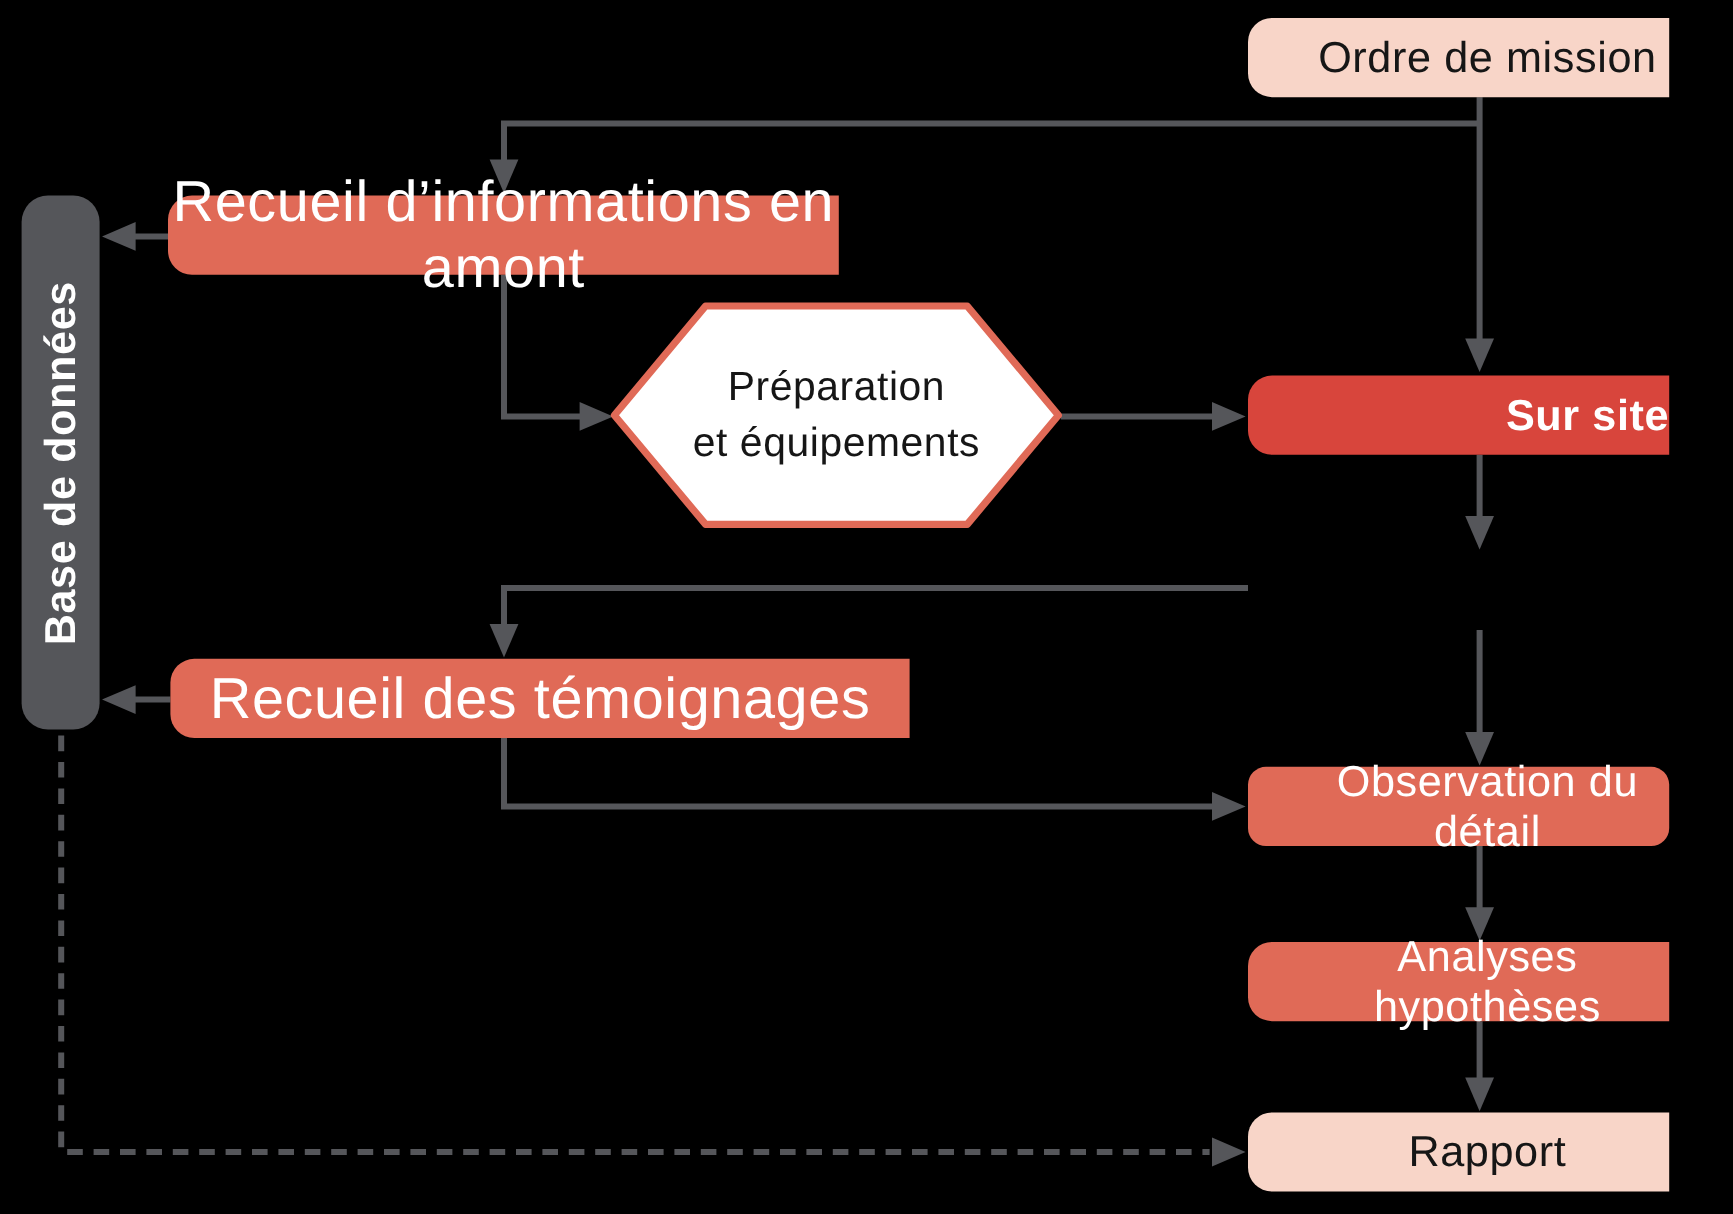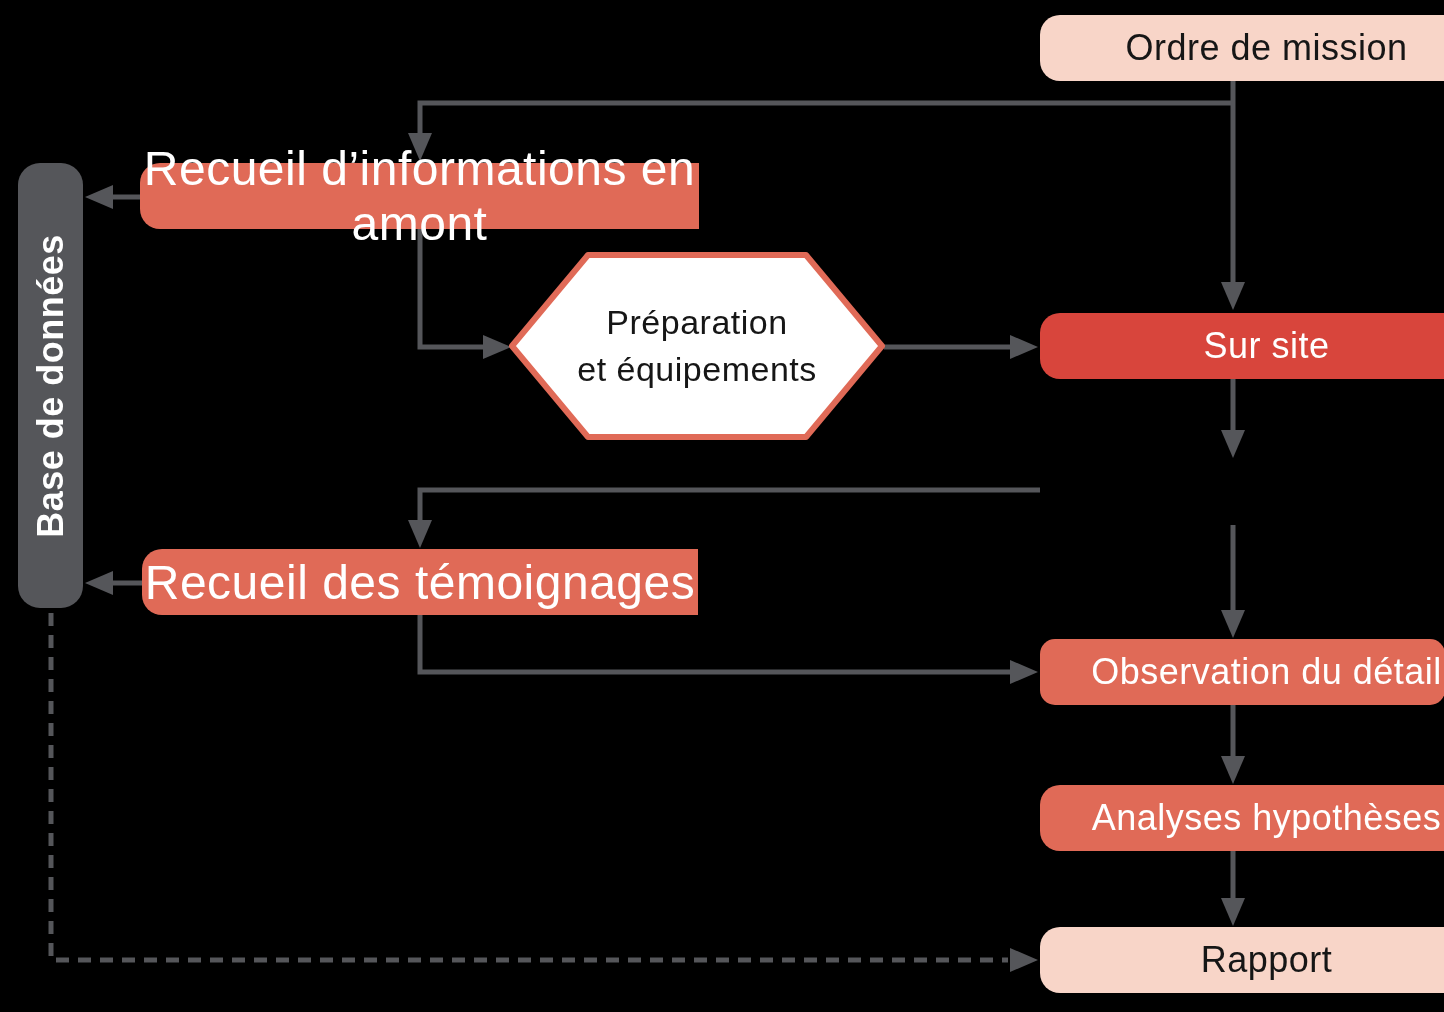--- a/index.html
+++ b/index.html
@@ -19,36 +19,36 @@
   .wire.dashed { stroke-dasharray: 13 9; }
   .head  { fill: var(--gray, #55565a); stroke: none; }
   .hexshape { fill: #ffffff; stroke: var(--salmon, #e06a57); stroke-width: 6; stroke-linejoin: round; }
 
   .node {
     position: absolute;
     display: flex; align-items: center; justify-content: center;
     text-align: center; letter-spacing: 0.5px;
     box-sizing: border-box;
   }
-  .rbox { left: 1040px; width: 405px; height: 66px; border-radius: 20px 0 0 20px; font-size: 36px; padding-left: 48px; }
+  .rbox { left: 1040px; width: 351px; height: 66px; border-radius: 20px 0 0 20px; font-size: 36px; padding-left: 48px; }
   .lbox { height: 66px; border-radius: 20px 0 0 20px; font-size: 48px; }
 
   .pink   { background: var(--pink, #f8d5c8);  color: var(--text_dark, #161616); }
   .salmon { background: var(--salmon, #e06a57); color: var(--text_light, #ffffff); }
-  .red    { background: var(--red, #d8453c);    color: var(--text_light, #ffffff); font-weight: 400; }
+  .red    { background: var(--red, #d8453c);    color: var(--text_light, #ffffff); font-weight: 700; justify-content: flex-end; }
 
   #node-ordre      { top: 15px; }
   #node-sursite    { top: 313px; }
   #node-obsgen     { top: 459px; }
   #node-obsdetail  { top: 639px; border-radius: 15px; }
   #node-analyses   { top: 785px; }
   #node-rapport    { top: 927px; }
 
   #node-recueil-amont       { left: 140px; top: 163px; width: 559px; }
-  #node-recueil-temoignages { left: 142px; top: 549px; width: 556px; text-align: center; }
+  #node-recueil-temoignages { left: 142px; top: 549px; width: 616px; text-align: center; }
 
   #node-base {
     left: 18px; top: 163px; width: 65px; height: 445px;
     background: var(--gray, #55565a);
     border-radius: 22px;
   }
   #node-base .vlabel {
     transform: rotate(-90deg);
     white-space: nowrap;
     color: var(--text_light, #ffffff);

